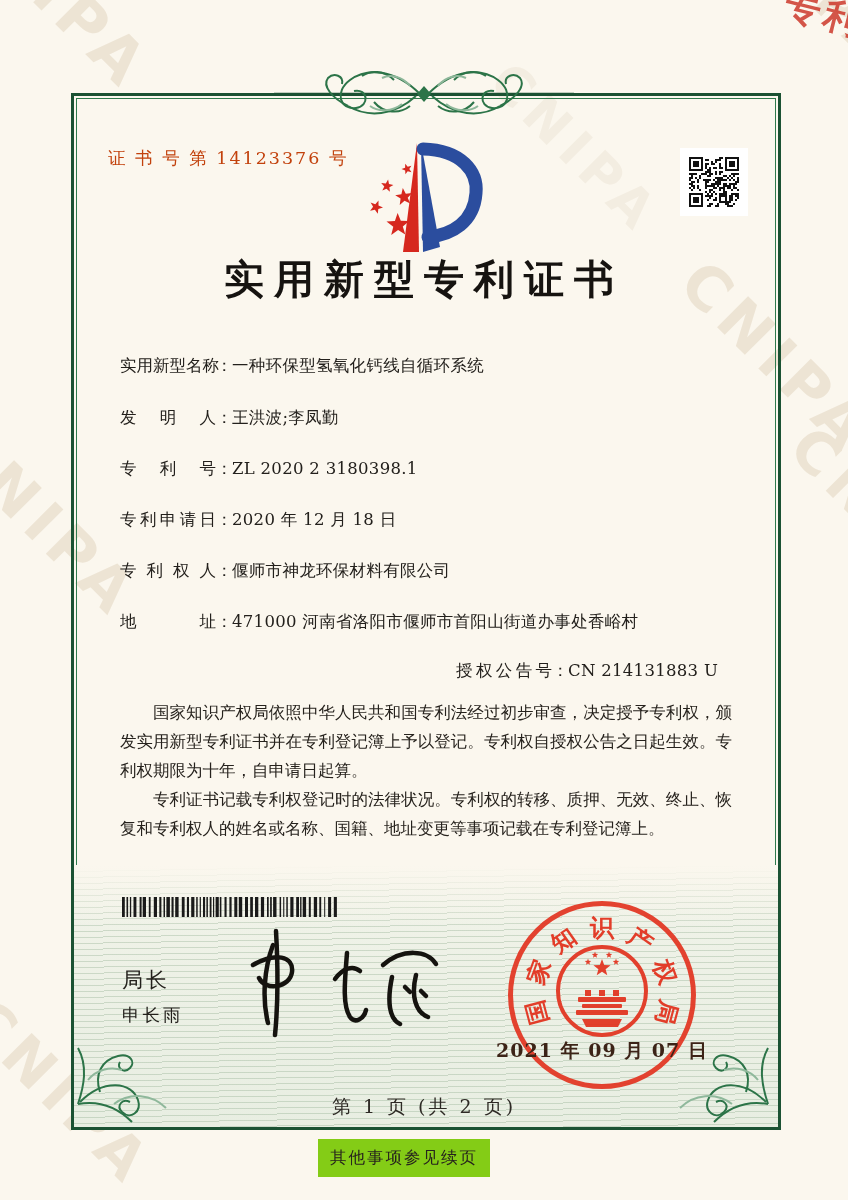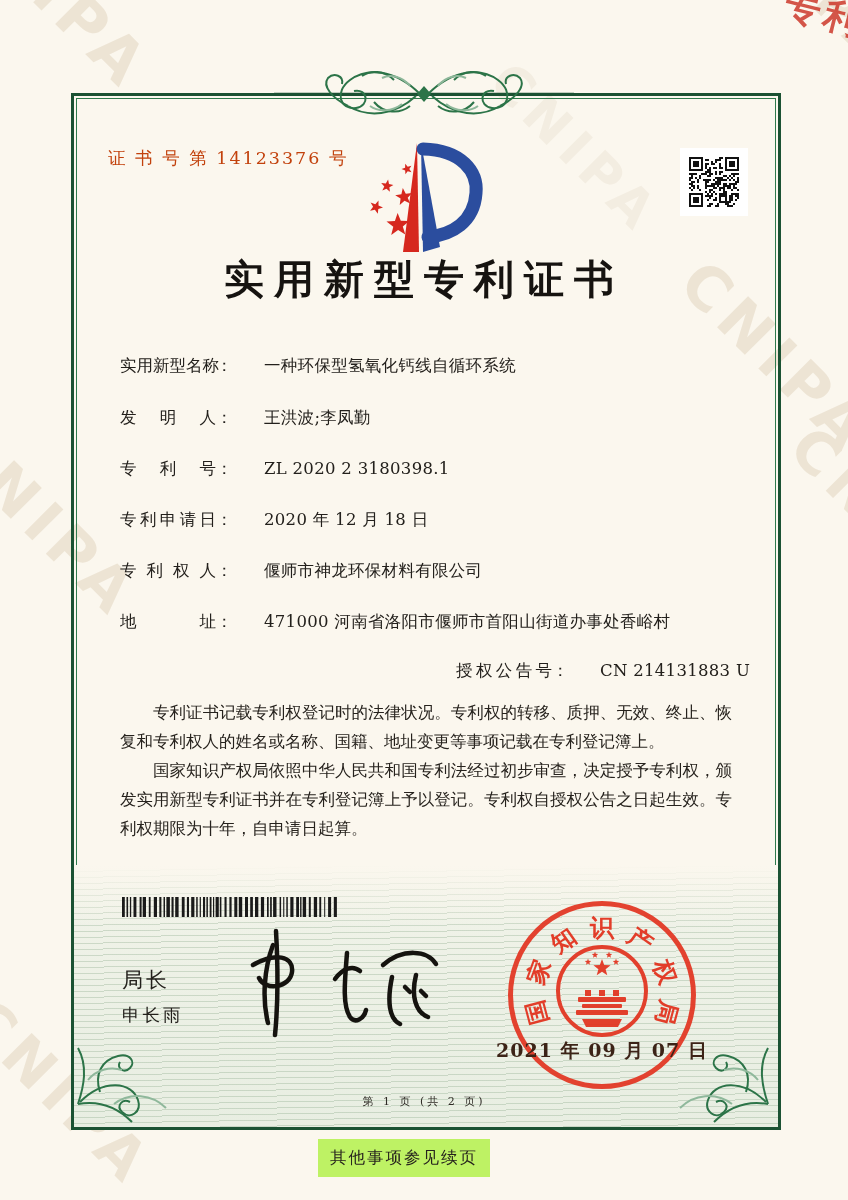--- a/index.html
+++ b/index.html
@@ -59,21 +59,21 @@
     position:absolute;left:0;width:100%;top:252px;z-index:3;
     text-align:center;font-size:40px;font-weight:700;
     letter-spacing:10px;color:#161310;
   }
   
   .f-row{position:absolute;left:120px;z-index:3;font-size:16.5px;white-space:nowrap;}
   .r0{top:355px;}.r1{top:407px;}.r2{top:458px;}.r3{top:509px;}
   .r4{top:560px;}.r5{top:611px;}.r6{top:660px;}
   .f-label{display:inline-block;width:96px;text-align:justify;text-align-last:justify;}
   .f-colon{display:inline-block;width:16px;}
-  .f-value{letter-spacing:.3px;margin-left:32px;}
+  .f-value{letter-spacing:.3px;}
   .pair2{position:absolute;left:336px;top:0;white-space:nowrap;}
   
   .body-text{
     position:absolute;left:120px;top:698px;width:612px;z-index:3;
     font-size:16.5px;line-height:29px;color:#26221d;text-align:justify;
   }
   .body-text p{margin:0;text-indent:2em;}
   
   .barcode{position:absolute;left:122px;top:897px;z-index:3;}
   .sig-title{position:absolute;left:122px;top:966px;z-index:3;font-size:21px;letter-spacing:3px;}
@@ -88,25 +88,25 @@
     position:absolute;left:50%;top:50%;
     color:rgba(226,51,31,.95);font-size:24px;font-weight:700;
   }
   .seal-emblem{position:absolute;left:44px;top:40px;}
   .seal-date{
     position:absolute;left:-24px;right:-24px;top:137px;text-align:center;
     font-size:19px;letter-spacing:1px;color:#3c2317;font-weight:700;z-index:5;
   }
   .page-indicator{
     position:absolute;left:0;width:100%;top:1094px;z-index:3;
-    text-align:center;font-size:11px;letter-spacing:3px;color:#2e2a25;
+    text-align:center;font-size:19px;letter-spacing:3px;color:#2e2a25;
   }
   .note-box{
     position:absolute;left:404px;top:1139px;transform:translateX(-50%);z-index:5;
-    background:#bef264;padding:8px 12px;font-size:16.5px;letter-spacing:2px;color:#26221d;
+    background:#84cc16;padding:8px 12px;font-size:16.5px;letter-spacing:2px;color:#26221d;
     white-space:nowrap;
   }
 </style>
 </head>
 <body>
 
 <div class="wm wm-a">CNIPA</div>
 <div class="wm wm-b">CNIPA</div>
 <div class="wm wm-c">CNIPA</div>
 <div class="wm wm-d">CNIPA</div>
@@ -408,22 +408,22 @@
 <div class="f-row r5">
   <span class="f-label">地址</span><span class="f-colon">：</span><span class="f-value">471000  河南省洛阳市偃师市首阳山街道办事处香峪村</span>
 </div>
 <div class="f-row r6">
   <span class="pair2">
     <span class="f-label">授权公告号</span><span class="f-colon">：</span><span class="f-value">CN 214131883 U</span>
   </span>
 </div>
 
 <div class="body-text">
+  <p>国家知识产权局依照中华人民共和国专利法经过初步审查，决定授予专利权，颁发实用新型专利证书并在专利登记簿上予以登记。专利权自授权公告之日起生效。专利权期限为十年，自申请日起算。</p>
   <p>专利证书记载专利权登记时的法律状况。专利权的转移、质押、无效、终止、恢复和专利权人的姓名或名称、国籍、地址变更等事项记载在专利登记簿上。</p>
-  <p>国家知识产权局依照中华人民共和国专利法经过初步审查，决定授予专利权，颁发实用新型专利证书并在专利登记簿上予以登记。专利权自授权公告之日起生效。专利权期限为十年，自申请日起算。</p>
 </div>
 
 <svg class="barcode" width="215" height="20" viewBox="0 0 215 20">
   <g id="barcode-bars" fill="#1a1a1a">
       <rect x="0.0" y="0" width="2.8" height="20"></rect>
       <rect x="4.5" y="0" width="1.6" height="20"></rect>
       <rect x="7.9" y="0" width="1.3" height="20"></rect>
       <rect x="11.5" y="0" width="2.9" height="20"></rect>
       <rect x="17.6" y="0" width="2.0" height="20"></rect>
       <rect x="20.7" y="0" width="3.3" height="20"></rect>

